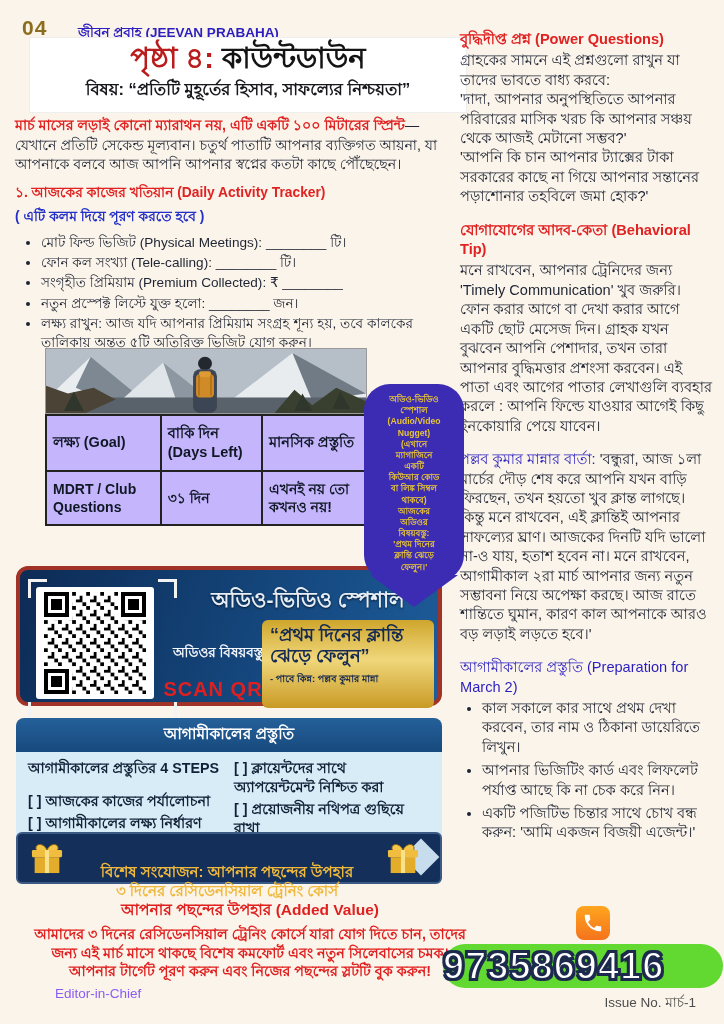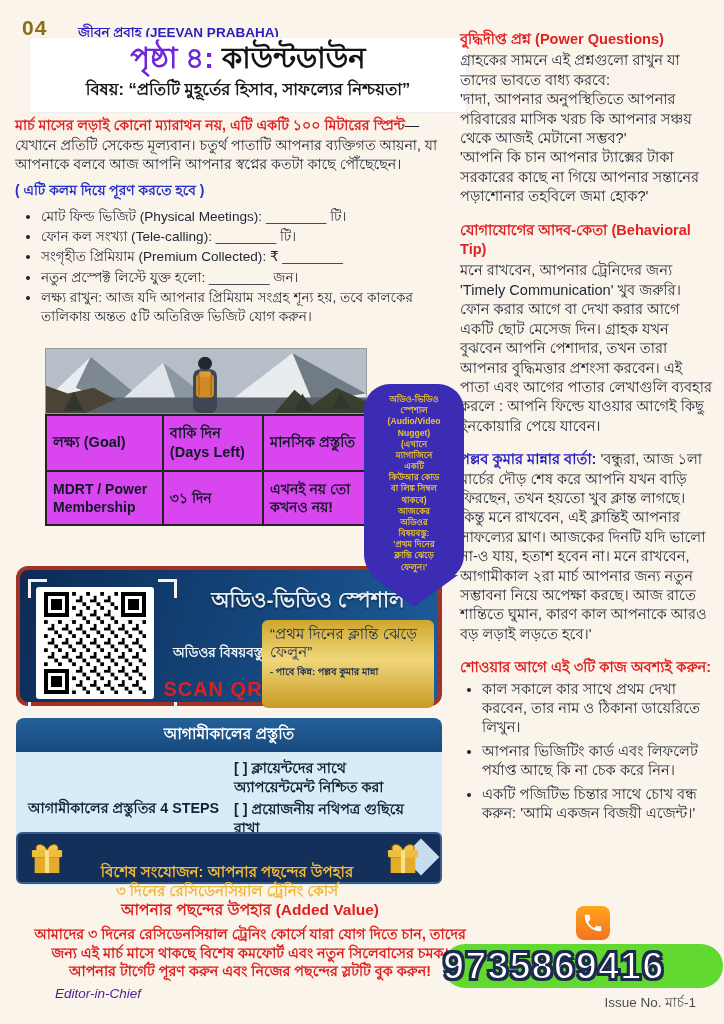--- a/index.html
+++ b/index.html
@@ -5,37 +5,37 @@
   html,body{margin:0;padding:0;}
   body{font-family:"Liberation Sans","DejaVu Sans",sans-serif;background:#e8e2d8;}
   #page{position:relative;width:724px;height:1024px;background:#fbf4ea;overflow:hidden;color:#1e2433;}
 
   
   .page-num{position:absolute;left:22px;top:16px;font-size:21px;font-weight:600;color:#8a6d1d;letter-spacing:1px;}
   .brand{position:absolute;left:78px;top:22px;font-size:13.5px;font-weight:800;color:#2a1ec0;}
   .title-card{position:absolute;left:30px;top:38px;width:424px;background:#ffffff;box-shadow:0 0 0 1px #eee;
               text-align:center;padding:4px 6px 8px;}
   .title-line{font-size:29px;font-weight:800;line-height:1.15;}
-  .title-prefix{color:#6d28d9;}
+  .title-prefix{color:#b91c1c;}
   .title-main{color:#141414;}
   .subtitle{font-size:16.5px;font-weight:700;color:#17171c;margin-top:2px;}
 
   
   .left-col{position:absolute;left:15px;top:116px;width:440px;}
   .intro{font-size:14.2px;line-height:1.38;margin:0 0 4px 0;}
   .lead{color:#e02222;font-weight:800;}
   .h-red{color:#e02222;font-weight:800;font-size:13.8px;margin-top:6px;}
   .h-blue{color:#2430c8;font-weight:800;font-size:13.8px;}
   ul.tracker{margin:4px 0 0 0;padding-left:26px;font-size:13.6px;line-height:1.42;}
   ul.tracker li{margin-bottom:1px;}
 
   
   .media-block{position:absolute;left:45px;top:348px;width:322px;}
   .scene{display:block;width:322px;height:66px;border:1px solid #999;box-sizing:border-box;}
-  table.goal{border-collapse:collapse;width:322px;background:#d946ef;}
+  table.goal{border-collapse:collapse;width:322px;background:#c4b5fd;}
   table.goal th,table.goal td{border:2px solid #222;font-size:14px;font-weight:700;color:#101826;
       padding:8px 6px;text-align:left;vertical-align:middle;line-height:1.3;}
   table.goal th{font-size:14.5px;}
   .col-goal{width:108px;}.col-days{width:98px;}.col-mind{width:100px;}
 
   .bubble{position:absolute;left:319px;top:36px;width:100px;background:#3c2cb3;border-radius:26px;
           padding:10px 16px 8px;box-sizing:border-box;z-index:5;}
   .bubble-text{color:#e7c435;font-weight:700;font-size:8.6px;line-height:1.3;text-align:center;white-space:pre-line;}
   .bubble-tail{position:absolute;left:50%;transform:translateX(-50%);top:100%;margin-top:-6px;width:0;height:0;
           border-left:44px solid transparent;border-right:44px solid transparent;border-top:32px solid #3c2cb3;}
@@ -50,68 +50,68 @@
   .c-tl{left:8px;top:9px;border-right:none;border-bottom:none;}
   .c-tr{left:138px;top:9px;border-left:none;border-bottom:none;}
   .c-bl{left:8px;top:132px;border-right:none;border-top:none;}
   .c-br{left:138px;top:132px;border-left:none;border-top:none;}
   .audio-title{position:absolute;left:160px;top:14px;width:256px;text-align:center;color:#e6edf4;
                font-size:21px;font-weight:800;text-shadow:0 1px 2px #061a33;}
   .audio-label{position:absolute;left:138px;top:72px;width:110px;color:#f4f7fb;font-size:13.5px;font-weight:800;text-align:right;}
   .gold-panel{position:absolute;right:4px;top:50px;width:172px;height:88px;box-sizing:border-box;
               background:linear-gradient(180deg,#cfa62c 0%,#f0d77b 45%,#c89a25 100%);
               border-radius:6px;padding:5px 8px;}
-  .gold-quote{color:#142a52;font-weight:400;font-size:15px;line-height:1.18;}
+  .gold-quote{color:#142a52;font-weight:700;font-size:18px;line-height:1.18;}
   .gold-credit{color:#16294d;font-weight:700;font-size:9.6px;margin-top:5px;}
   .scan-qr{position:absolute;left:138px;top:108px;width:110px;text-align:center;color:#e02020;
            font-weight:800;font-size:20px;letter-spacing:1px;}
 
   
   .check-box{position:absolute;left:16px;top:718px;width:426px;}
   .check-head{background:linear-gradient(180deg,#256099,#174a7e);color:#fff;font-weight:800;font-size:15.5px;
               text-align:center;padding:4px 0;border-radius:8px 8px 0 0;}
   .check-body{background:#d8ecf7;border-radius:0 0 12px 12px;padding:7px 12px 9px;display:flex;gap:10px;}
   .check-col{flex:1;font-size:14.3px;font-weight:700;color:#122138;line-height:1.32;}
   .check-col .item{margin-bottom:3px;}
-  .check-col .first{margin-bottom:14px;margin-top:40px;}
+  .check-col .first{margin-bottom:14px;}
 
   
   .gift-bar{position:absolute;left:16px;top:832px;width:426px;height:52px;box-sizing:border-box;
             background:#132f5a;border:2px solid #3b5a85;border-radius:6px;display:flex;align-items:center;}
   .gift-icon{width:38px;height:38px;flex:0 0 auto;margin:0 4px 0 10px;}
   .gift-text{flex:1;text-align:center;color:#f0b93c;font-weight:800;font-size:15px;line-height:1.25;margin-top:48px;}
   .gift-right{position:relative;width:50px;height:46px;flex:0 0 auto;margin-right:6px;}
   .diamond{position:absolute;right:0px;top:9px;width:26px;height:26px;background:#c7dcec;transform:rotate(45deg);}
   .gift-right svg{position:absolute;left:0;top:4px;width:38px;height:38px;}
 
   
   .added{position:absolute;left:28px;top:898px;width:444px;text-align:center;color:#e01f1f;font-weight:800;}
   .added-h{font-size:15.5px;margin-bottom:1px;}
   .added-b{font-size:14.3px;line-height:1.3;}
 
   
   .right-col{position:absolute;left:460px;top:30px;width:253px;font-size:14.6px;line-height:1.33;color:#1e2433;}
   .r-heading{color:#e02222;font-weight:800;margin:0 0 2px 0;}
-  .r-heading-blue{color:#2a1ec0;font-weight:700;}
+  .r-heading-blue{color:#2a1ec0;font-weight:400;}
   .r-body{white-space:pre-line;margin:0 0 14px 0;}
   .msg{margin:10px 0 14px 0;}
   ul.prep{margin:2px 0 0 0;padding-left:22px;}
   ul.prep li{margin-bottom:4px;}
 
   
   .phone-icon{position:absolute;left:576px;top:906px;width:34px;height:34px;border-radius:8px;
               background:linear-gradient(180deg,#ffa51e,#f4731c);display:flex;align-items:center;justify-content:center;}
   .phone-icon svg{width:22px;height:22px;}
   .phone-pill{position:absolute;left:443px;top:944px;width:280px;height:44px;background:#61d931;border-radius:22px;
               display:flex;align-items:center;}
   .phone-number{font-size:38px;font-weight:800;color:#ffffff;letter-spacing:1px;
                 -webkit-text-stroke:2px #1d2a4d;
                 text-shadow:-2px -2px 0 #1d2a4d,2px -2px 0 #1d2a4d,-2px 2px 0 #1d2a4d,2px 2px 0 #1d2a4d;}
 
-  .footer-left{position:absolute;left:55px;top:986px;font-size:13.5px;color:#4c1d95;font-style:italic;}
+  .footer-left{position:absolute;left:55px;top:986px;font-size:13.5px;color:#8b5cf6;}
   .footer-right{position:absolute;right:28px;top:992px;font-size:13.5px;color:#4c4c4c;}
 </style>
 </head>
 <body>
 
 <div id="page">
 
   <div class="page-num">04</div>
   <div class="brand">জীবন প্রবাহ (JEEVAN PRABAHA)</div>
 
@@ -119,20 +119,21 @@
     <div class="title-line">
       <span class="title-prefix">পৃষ্ঠা ৪:</span><span class="title-main"> কাউন্টডাউন</span>
     </div>
     <div class="subtitle">বিষয়: “প্রতিটি মুহূর্তের হিসাব, সাফল্যের নিশ্চয়তা”</div>
   </div>
 
   <div class="left-col">
     <p class="intro">
       <span class="lead">মার্চ মাসের লড়াই কোনো ম্যারাথন নয়, এটি একটি ১০০ মিটারের স্প্রিন্ট</span><span>—যেখানে প্রতিটি সেকেন্ড মূল্যবান। চতুর্থ পাতাটি আপনার ব্যক্তিগত আয়না, যা আপনাকে বলবে আজ আপনি আপনার স্বপ্নের কতটা কাছে পৌঁছেছেন।</span>
     </p>
+    <div class="h-red">১. আজকের কাজের খতিয়ান (Daily Activity Tracker)</div>
     <div class="h-blue">( এটি কলম দিয়ে পূরণ করতে হবে )</div>
     <ul class="tracker">
       <li>মোট ফিল্ড ভিজিট (Physical Meetings): ________ টি।</li>
       <li>ফোন কল সংখ্যা (Tele-calling): ________ টি।</li>
       <li>সংগৃহীত প্রিমিয়াম (Premium Collected): ₹ ________</li>
       <li>নতুন প্রস্পেক্ট লিস্টে যুক্ত হলো: ________ জন।</li>
       <li>লক্ষ্য রাখুন: আজ যদি আপনার প্রিমিয়াম সংগ্রহ শূন্য হয়, তবে কালকের তালিকায় অন্তত ৫টি অতিরিক্ত ভিজিট যোগ করুন।</li>
     </ul>
   </div>
 
@@ -159,21 +160,21 @@
       <line x1="166" y1="27" x2="166" y2="48" stroke="#b87518" stroke-width="2"></line>
     </svg>
     <table class="goal">
       <tbody>
           <tr>
         <th class="col-goal">লক্ষ্য (Goal)</th>
         <th class="col-days">বাকি দিন (Days Left)</th>
         <th class="col-mind">মানসিক প্রস্তুতি</th>
       </tr>
       <tr>
-        <td>MDRT / Power Membership</td>
+        <td>MDRT / Club Questions</td>
         <td>৩১ দিন</td>
         <td>এখনই নয় তো কখনও নয়!</td>
       </tr>
     </tbody>
       </table>
     <div class="bubble">
       <div class="bubble-text">অডিও-ভিডিও
 স্পেশাল
 (Audio/Video
 Nugget)
@@ -282,21 +283,21 @@
 'দাদা, আপনার অনুপস্থিতিতে আপনার পরিবারের মাসিক খরচ কি আপনার সঞ্চয় থেকে আজই মেটানো সম্ভব?'
 'আপনি কি চান আপনার ট্যাক্সের টাকা সরকারের কাছে না গিয়ে আপনার সন্তানের পড়াশোনার তহবিলে জমা হোক?'</div>
 
     <div class="r-heading">যোগাযোগের আদব-কেতা (Behavioral Tip)</div>
     <div class="r-body">মনে রাখবেন, আপনার ট্রেনিদের জন্য 'Timely Communication' খুব জরুরি। ফোন করার আগে বা দেখা করার আগে একটি ছোট মেসেজ দিন। গ্রাহক যখন বুঝবেন আপনি পেশাদার, তখন তারা আপনার বুদ্ধিমত্তার প্রশংসা করবেন। এই পাতা এবং আগের পাতার লেখাগুলি ব্যবহার করলে : আপনি ফিল্ডে যাওয়ার আগেই কিছু ইনকোয়ারি পেয়ে যাবেন।</div>
 
     <p class="msg">
       <span class="r-heading-blue">পল্লব কুমার মান্নার বার্তা:</span><span> 'বন্ধুরা, আজ ১লা মার্চের দৌড় শেষ করে আপনি যখন বাড়ি ফিরছেন, তখন হয়তো খুব ক্লান্ত লাগছে। কিন্তু মনে রাখবেন, এই ক্লান্তিই আপনার সাফল্যের ঘ্রাণ। আজকের দিনটি যদি ভালো না-ও যায়, হতাশ হবেন না। মনে রাখবেন, আগামীকাল ২রা মার্চ আপনার জন্য নতুন সম্ভাবনা নিয়ে অপেক্ষা করছে। আজ রাতে শান্তিতে ঘুমান, কারণ কাল আপনাকে আরও বড় লড়াই লড়তে হবে।'</span>
     </p>
 
-    <div class="r-heading">শোওয়ার আগে এই ৩টি কাজ অবশ্যই করুন:</div>
+    <div class="r-heading-blue">আগামীকালের প্রস্তুতি (Preparation for March 2)</div>
     <ul class="prep">
       <li>কাল সকালে কার সাথে প্রথম দেখা করবেন, তার নাম ও ঠিকানা ডায়েরিতে লিখুন।</li>
       <li>আপনার ভিজিটিং কার্ড এবং লিফলেট পর্যাপ্ত আছে কি না চেক করে নিন।</li>
       <li>একটি পজিটিভ চিন্তার সাথে চোখ বন্ধ করুন: 'আমি একজন বিজয়ী এজেন্ট।'</li>
     </ul>
   </div>
 
   <div class="phone-icon">
     <svg viewBox="0 0 24 24">
       <path fill="#ffffff" d="M6.62 10.79c1.44 2.83 3.76 5.14 6.59 6.59l2.2-2.2c.27-.27.67-.36 1.02-.24 1.12.37 2.33.57 3.57.57.55 0 1 .45 1 1V20c0 .55-.45 1-1 1-9.39 0-17-7.61-17-17 0-.55.45-1 1-1h3.5c.55 0 1 .45 1 1 0 1.25.2 2.45.57 3.57.11.35.03.74-.25 1.02l-2.2 2.2z"></path>

